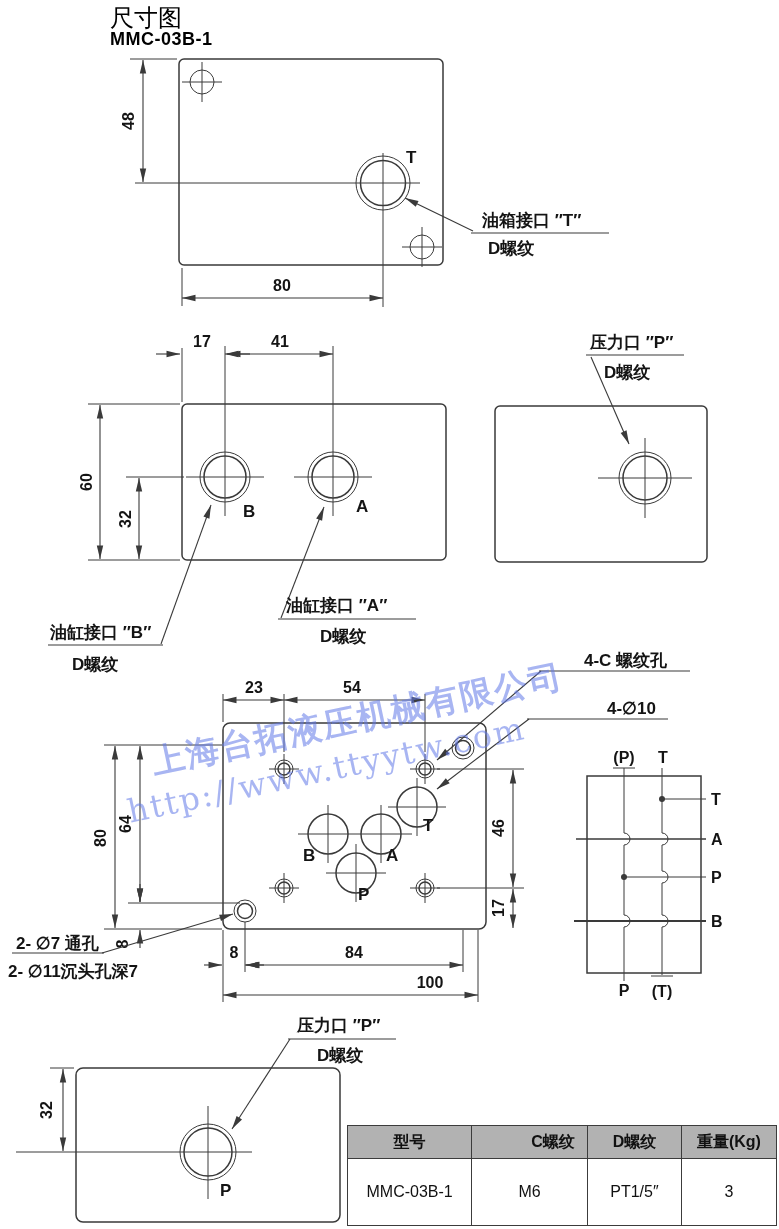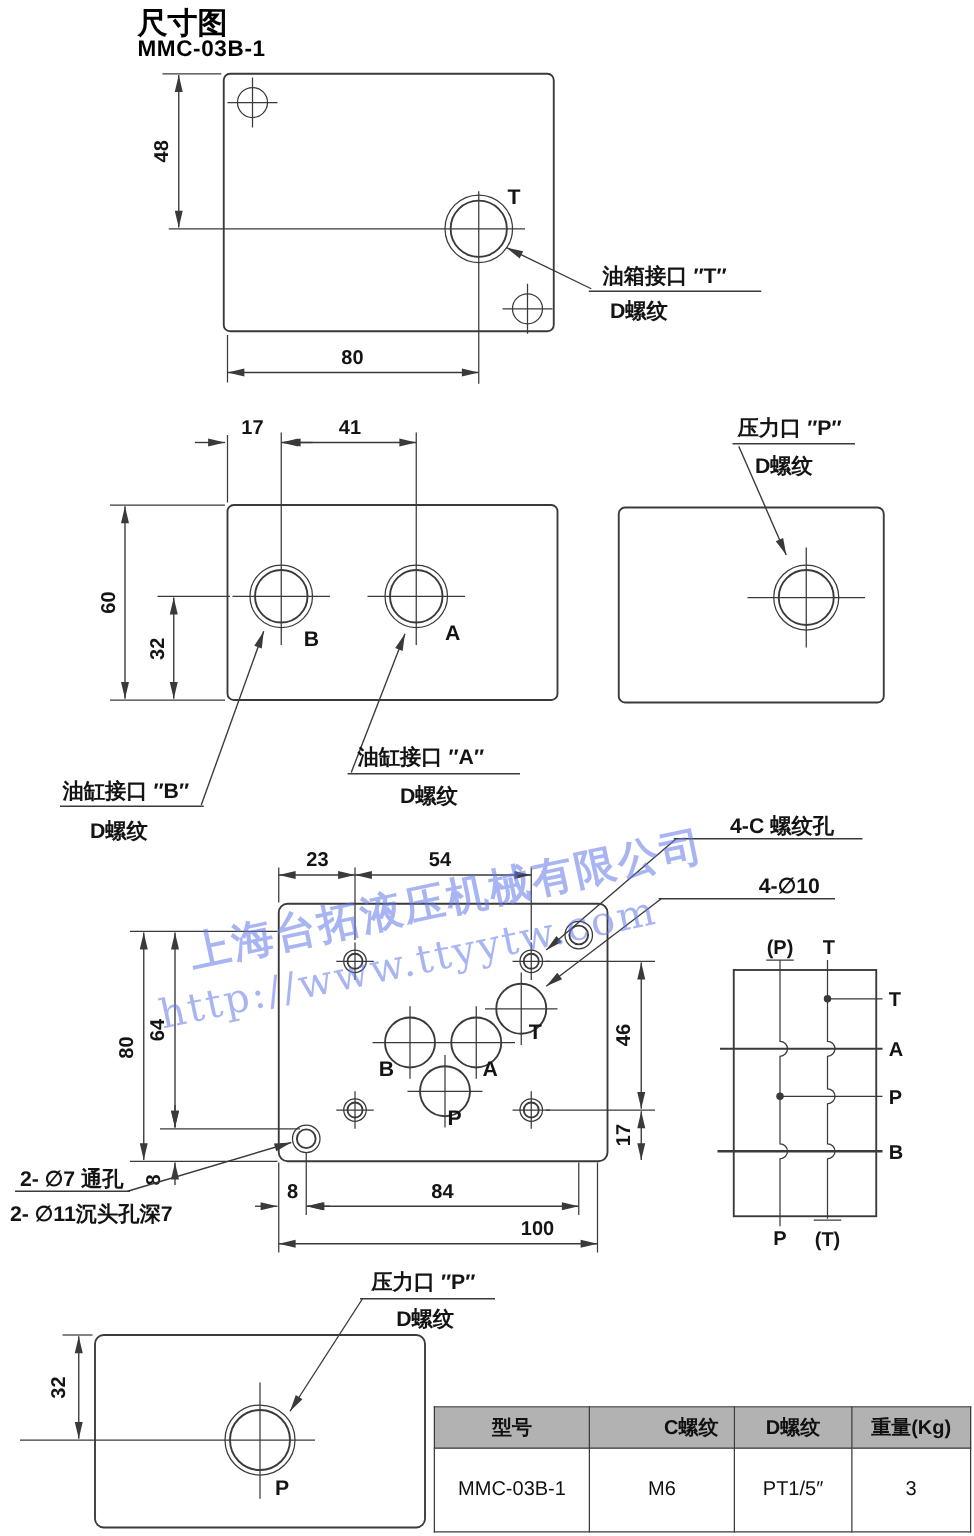--- a/index.html
+++ b/index.html
@@ -8,21 +8,21 @@
   
   .ln{fill:none;stroke:#3a3a3a;stroke-width:1.5;}
   .tn{fill:none;stroke:#3a3a3a;stroke-width:1;}
   .dm{fill:none;stroke:#3a3a3a;stroke-width:1.1;}
   .dot{fill:#3a3a3a;stroke:none;}
   .dim-t{font:600 16px "Liberation Sans",sans-serif;fill:#141414;}
   .cjk{font:600 17px "Liberation Sans",sans-serif;fill:#141414;}
   .port-t{font:600 17px "Liberation Sans",sans-serif;fill:#141414;}
   .sch-t{font:600 16px "Liberation Sans",sans-serif;fill:#141414;}
   
-  .title-main{position:absolute;left:110px;top:2px;font-size:24px;font-weight:700;color:#000;}
+  .title-main{position:absolute;left:110px;top:2px;font-size:24px;font-weight:400;color:#000;}
   .title-model{position:absolute;left:110px;top:29px;font-size:18px;font-weight:700;color:#000;letter-spacing:.5px;}
   
   .wm{position:absolute;color:rgba(96,120,232,0.55);pointer-events:none;white-space:nowrap;z-index:5;}
   .wm-company{left:152px;top:741px;font-size:33px;letter-spacing:2px;transform-origin:0 50%;transform:rotate(-12deg);font-weight:600;}
   .wm-url{left:128px;top:793px;font-size:32px;letter-spacing:2px;font-family:"DejaVu Serif",serif;
           transform-origin:0 50%;transform:rotate(-12deg);}
   
   .spec{position:absolute;left:347px;top:1125px;width:430px;border-collapse:collapse;z-index:3;}
   .spec th,.spec td{border:1.6px solid #3c3c3c;text-align:center;color:#111;
                     font-family:"Liberation Sans",sans-serif;}

